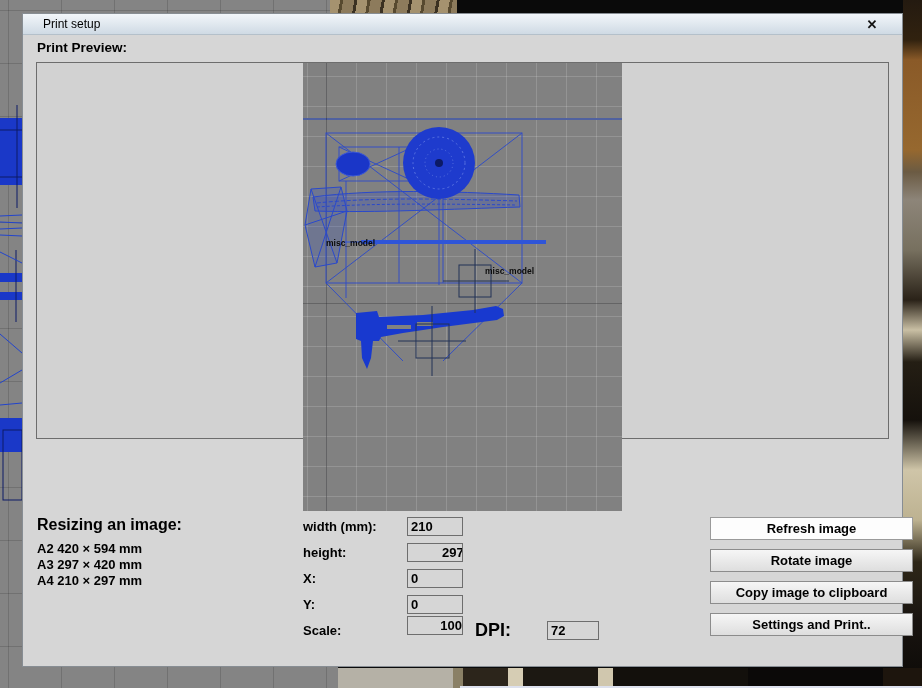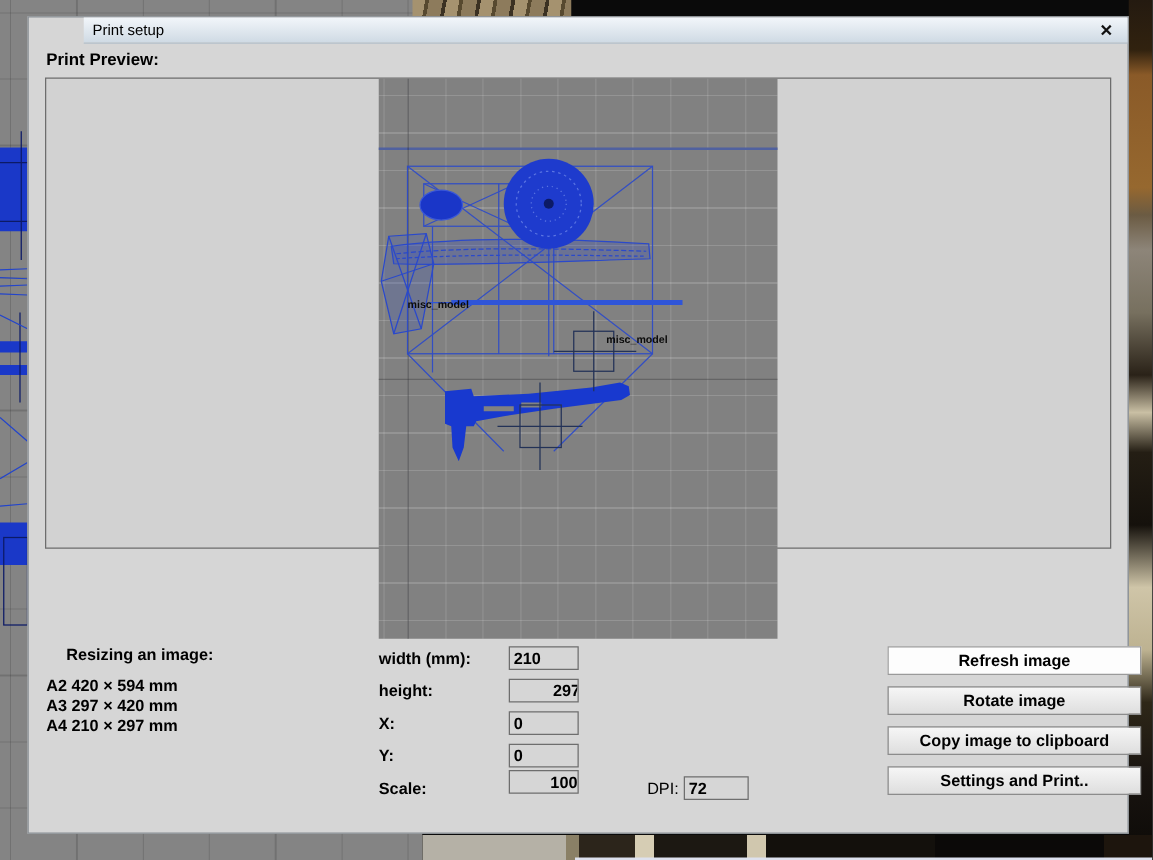--- a/index.html
+++ b/index.html
@@ -41,22 +41,22 @@
   .bg-left-models{position:absolute;left:0;top:13px;width:22px;height:655px;}
   
   .dialog{
     position:absolute;left:22px;top:13px;width:881px;height:654px;
     background:#d6d6d6;border:1px solid #878d93;
   }
   .titlebar{
     position:absolute;left:0;top:0;right:0;height:21px;
     background:linear-gradient(#f2f6fa,#cfdae4);
     border-bottom:1px solid #b4c0ca;
-    display:flex;align-items:center;padding:0 7px;
-    font-size:12px;color:#000;margin-left:44px;
+    display:flex;align-items:center;padding:0 20px;
+    font-size:12px;color:#000;
   }
   .titlebar .close{
     margin-left:auto;width:20px;text-align:center;font-size:13px;font-weight:bold;color:#111;
   }
   .preview-label{position:absolute;left:14px;top:26px;font-size:13.5px;font-weight:bold;color:#000;}
   .preview{
     position:absolute;left:13px;top:48px;width:853px;height:377px;
     background:#d2d2d2;border:1px solid #6d6d6d;
   }
   .page{
@@ -65,30 +65,30 @@
     background-image:
       repeating-linear-gradient(to right, rgba(255,255,255,.15) 0 1px, transparent 1px 30px),
       repeating-linear-gradient(to bottom, rgba(255,255,255,.15) 0 1px, transparent 1px 30px);
     background-position:23px 13px;
   }
   .blue-line{position:absolute;left:0;top:55px;width:100%;height:2px;background:#50619f;}
   .major-v{position:absolute;left:23px;top:0;width:1px;height:100%;background:rgba(40,40,45,.45);}
   .major-h{position:absolute;left:0;top:240px;width:100%;height:1px;background:rgba(45,45,50,.35);}
   .models-svg{position:absolute;left:0;top:0;}
   
-  .resize-heading{position:absolute;left:30px;top:502px;font-size:13px;font-weight:bold;}
+  .resize-heading{position:absolute;left:14px;top:502px;font-size:16px;font-weight:bold;}
   .size-line{position:absolute;left:14px;font-size:13px;font-weight:bold;}
   .field-label{position:absolute;left:280px;width:100px;text-align:left;font-size:13px;font-weight:bold;line-height:19px;}
   .field-input{
     position:absolute;left:384px;width:56px;height:19px;
     border:1px solid #6e6e6e;background:#d6d6d6;
     font-family:"Liberation Sans",sans-serif;font-size:13px;font-weight:bold;color:#000;
     padding:0 0 0 3px;outline:none;
   }
-  .dpi-label{position:absolute;left:420px;width:100px;text-align:right;font-size:13px;font-weight:normal;line-height:19px;}
+  .dpi-label{position:absolute;left:420px;width:100px;text-align:center;font-size:18px;font-weight:bold;line-height:19px;}
   .dpi-input{left:524px;width:52px;}
   .btn{
     position:absolute;left:687px;width:203px;height:23px;
     border:1px solid #8c8c8c;background:linear-gradient(#f6f6f6,#dedede);
     font-family:"Liberation Sans",sans-serif;font-size:13px;font-weight:bold;color:#000;padding:0;
   }
   .btn.primary{background:#fdfdfd;border-color:#9a9a9a;}
 </style>
 </head>
 <body>

